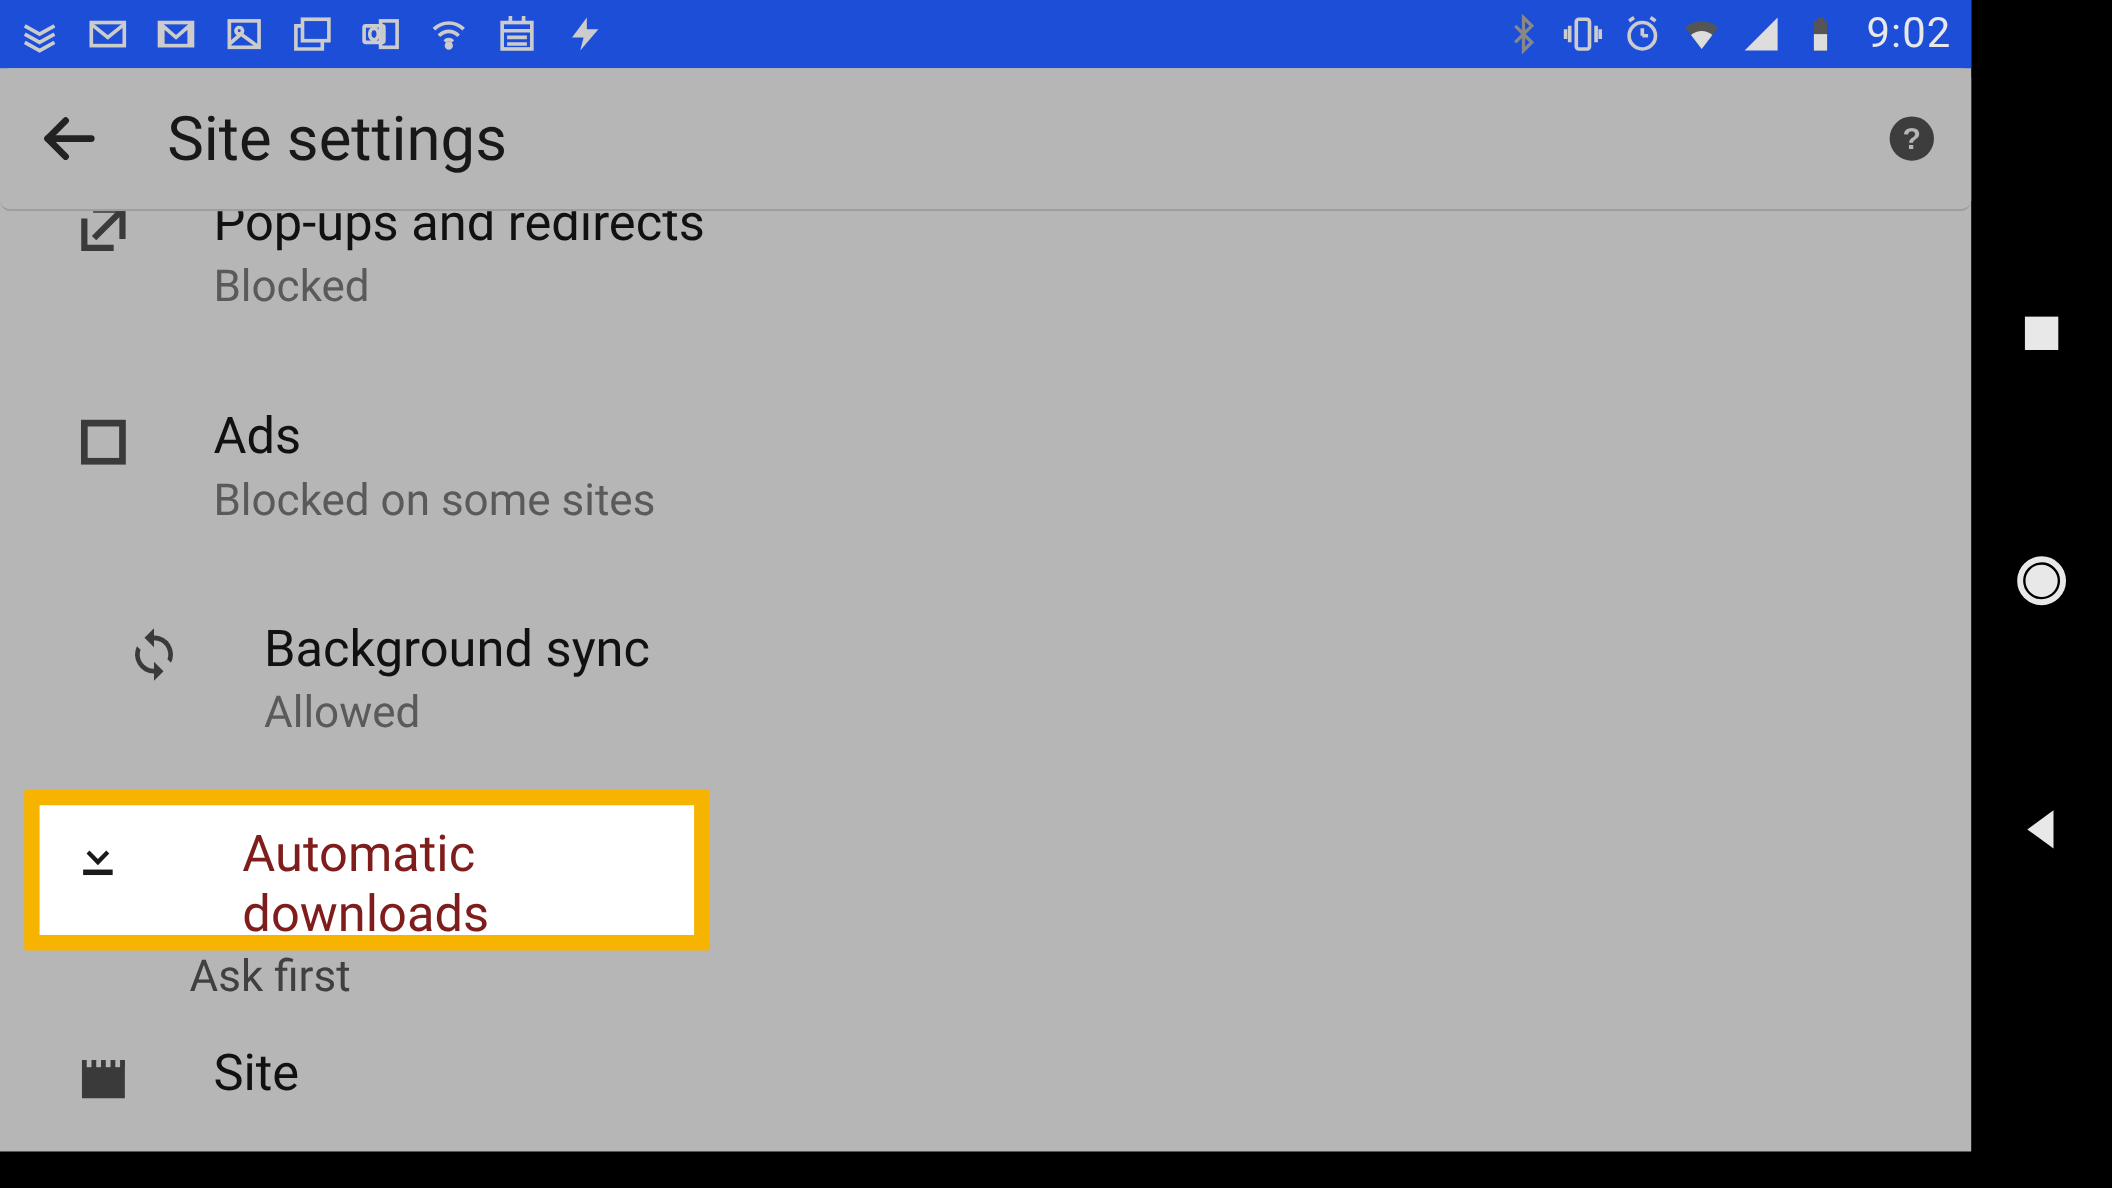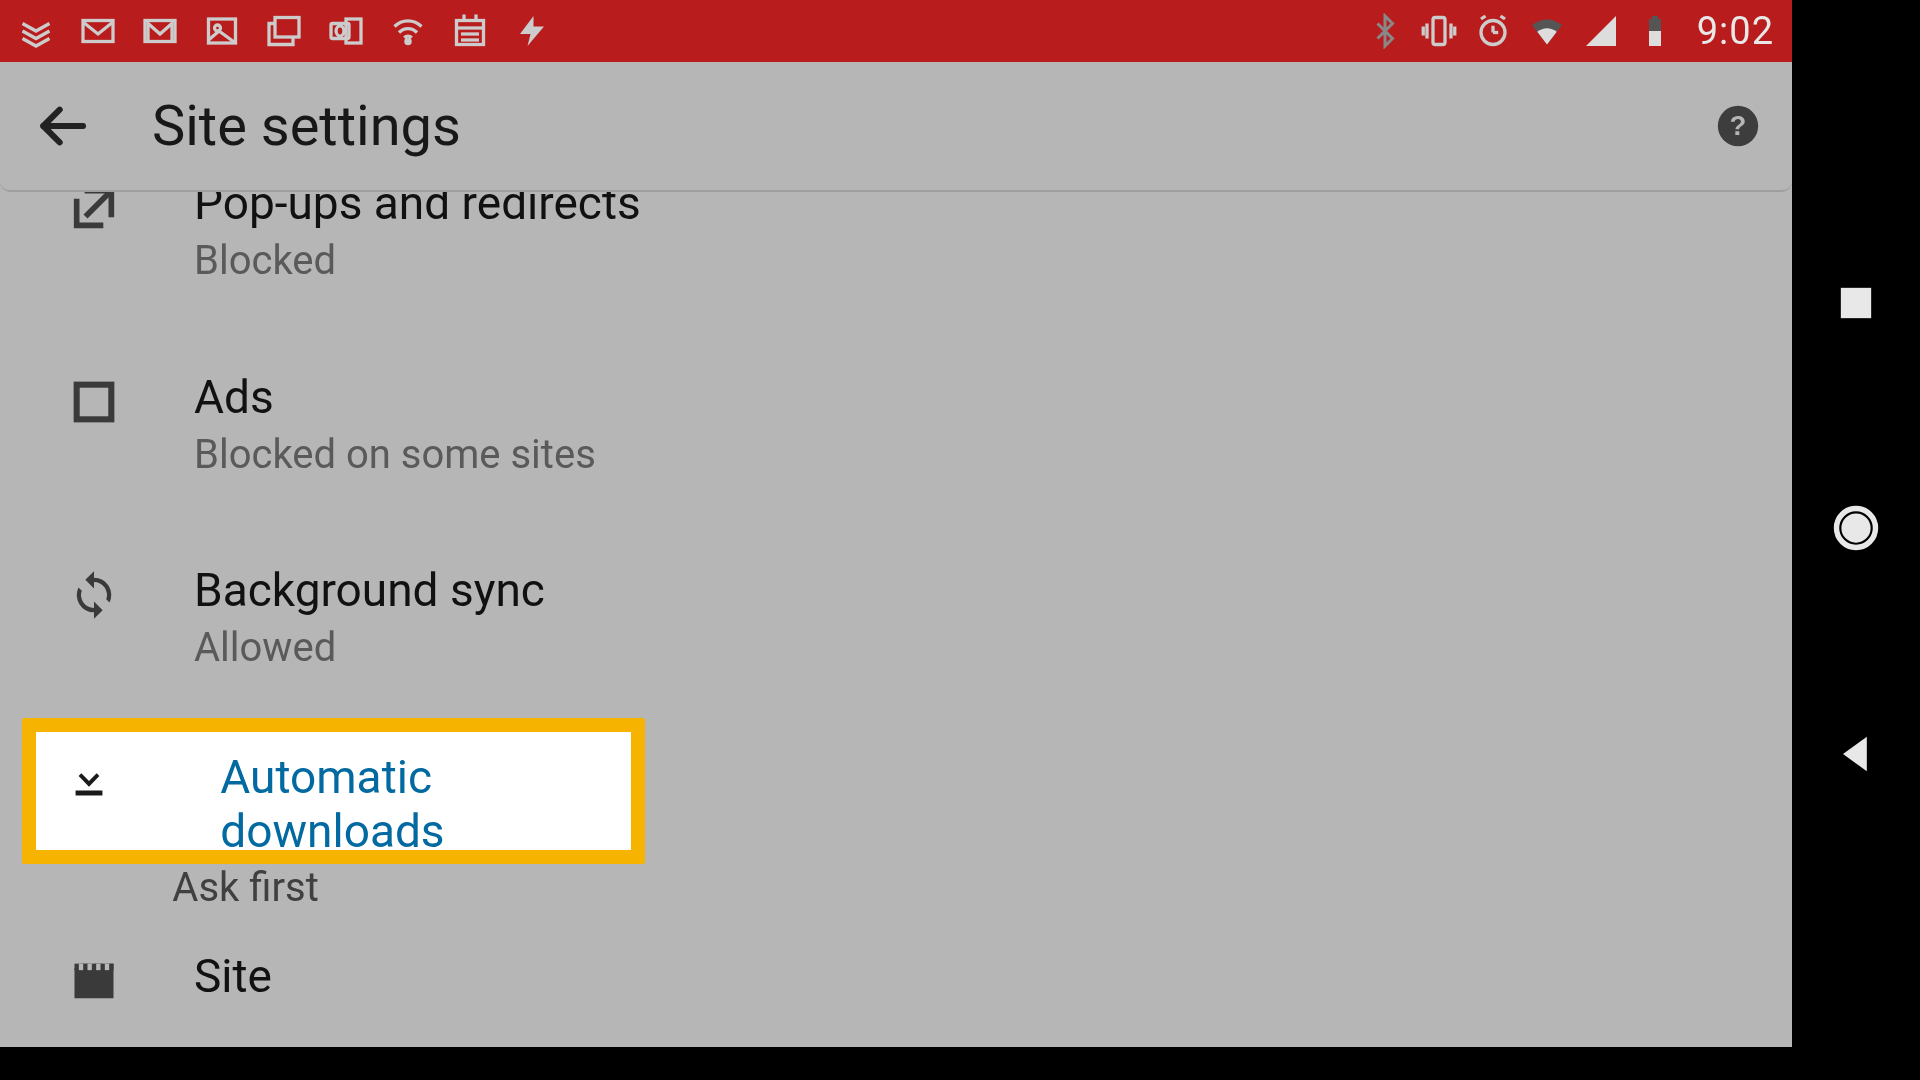--- a/index.html
+++ b/index.html
@@ -6,21 +6,21 @@
   html, body { width: 1920px; height: 1080px; font-family: 'Roboto', 'Helvetica Neue', Arial, sans-serif; background:#000; overflow:hidden; }
   
   .frame { position:relative; width:1920px; height:1080px; }
   
   .device { position:absolute; left:0; top:0; width:1920px; height:1047px; display:flex; }
   .screen { flex:1; display:flex; flex-direction:column; background:#b6b6b6; position:relative; }
   .navbar { width:128px; background:#000; display:flex; flex-direction:column; justify-content:space-around; align-items:center; padding:70px 0 60px; }
   
   .bottom-strip { position:absolute; left:0; bottom:0; width:1920px; height:33px; background:#000; }
   
-  .status-bar { height:62px; background:#b91c1c; color:#ccc; display:flex; align-items:center; padding:0 18px; }
+  .status-bar { height:62px; background:#1d4ed8; color:#ccc; display:flex; align-items:center; padding:0 18px; }
   .status-left { display:flex; align-items:center; gap:26px; }
   .status-right { margin-left:auto; display:flex; align-items:center; gap:18px; }
   .status-icon svg { width:36px; height:36px; display:block; }
   .clock { font-size:38px; font-weight:400; color:#e8e8e8; letter-spacing:1px; margin-left:6px; }
   
   .toolbar { height:130px; background:#b6b6b6; display:flex; align-items:center; padding:0 32px 0 26px; border-bottom:2px solid #9e9e9e;border-radius:10px; }
   .toolbar .back { width:72px; height:72px; display:flex; align-items:center; justify-content:center; }
   .toolbar .title { font-size:56px; color:#181818; font-weight:400; margin-left:54px; }
   .toolbar .help { margin-left:auto; width:44px; height:44px; }
   
@@ -30,21 +30,21 @@
   .row .ic svg { width:52px; height:52px; }
   .row .labels { display:flex; flex-direction:column; gap:8px; margin-left:50px; }
   .row .label-title { font-size:46px; color:#111; font-weight:400; line-height:1.1; }
   .row .label-sub { font-size:40px; color:#5a5a5a; font-weight:400; }
   
   .highlight-box { position:absolute; border:14px solid #f6b400; background:#ffffff; border-radius:2px; }
   .highlight-row { display:flex; align-items:flex-start; padding:18px 48px 18px 20px; }
   .highlight-row .ic { width:80px; display:flex; align-items:center; justify-content:center; margin-top:6px; }
   .highlight-row .ic svg { width:46px; height:46px; }
   .highlight-row .labels { margin-left:50px; display:flex; flex-direction:column; gap:6px; }
-  .highlight-row .label-title { font-size:46px; color:#0369a1;margin-left:48px; }
+  .highlight-row .label-title { font-size:46px; color:#7f1d1d;margin-left:48px; }
   .highlight-row .label-sub { font-size:40px; color:#404040; }
   
   .nav-btn svg { width:52px; height:52px; display:block; }
 </style>
 </head>
 <body>
 
 <div class="frame">
   <div class="device">
     <div class="screen">
@@ -197,21 +197,21 @@
                 <polyline points="9,4 20,4 20,15"></polyline>
                 <line x1="9" y1="15" x2="20" y2="4"></line>
             </svg>
           </div>
           <div class="labels">
             <div class="label-title">Pop-ups and redirects</div>
             <div class="label-sub">Blocked</div>
           </div>
         </div>
 
-        <div class="row" style="top:333px;">
+        <div class="row" style="top:333px;margin-left:46px;">
           <div class="ic">
             <svg viewBox="0 0 24 24" fill="#3a3a3a">
                 <path d="M12 4V1L8 5l4 4V6a6 6 0 0 1 5.65 8l1.5 1.5A8 8 0 0 0 12 4zm0 14a6 6 0 0 1-5.65-8L4.85 8.5A8 8 0 0 0 12 20v3l4-4-4-4v3z"></path>
               </svg>
           </div>
           <div class="labels">
             <div class="label-title">Background sync</div>
             <div class="label-sub">Allowed</div>
           </div>
         </div>

